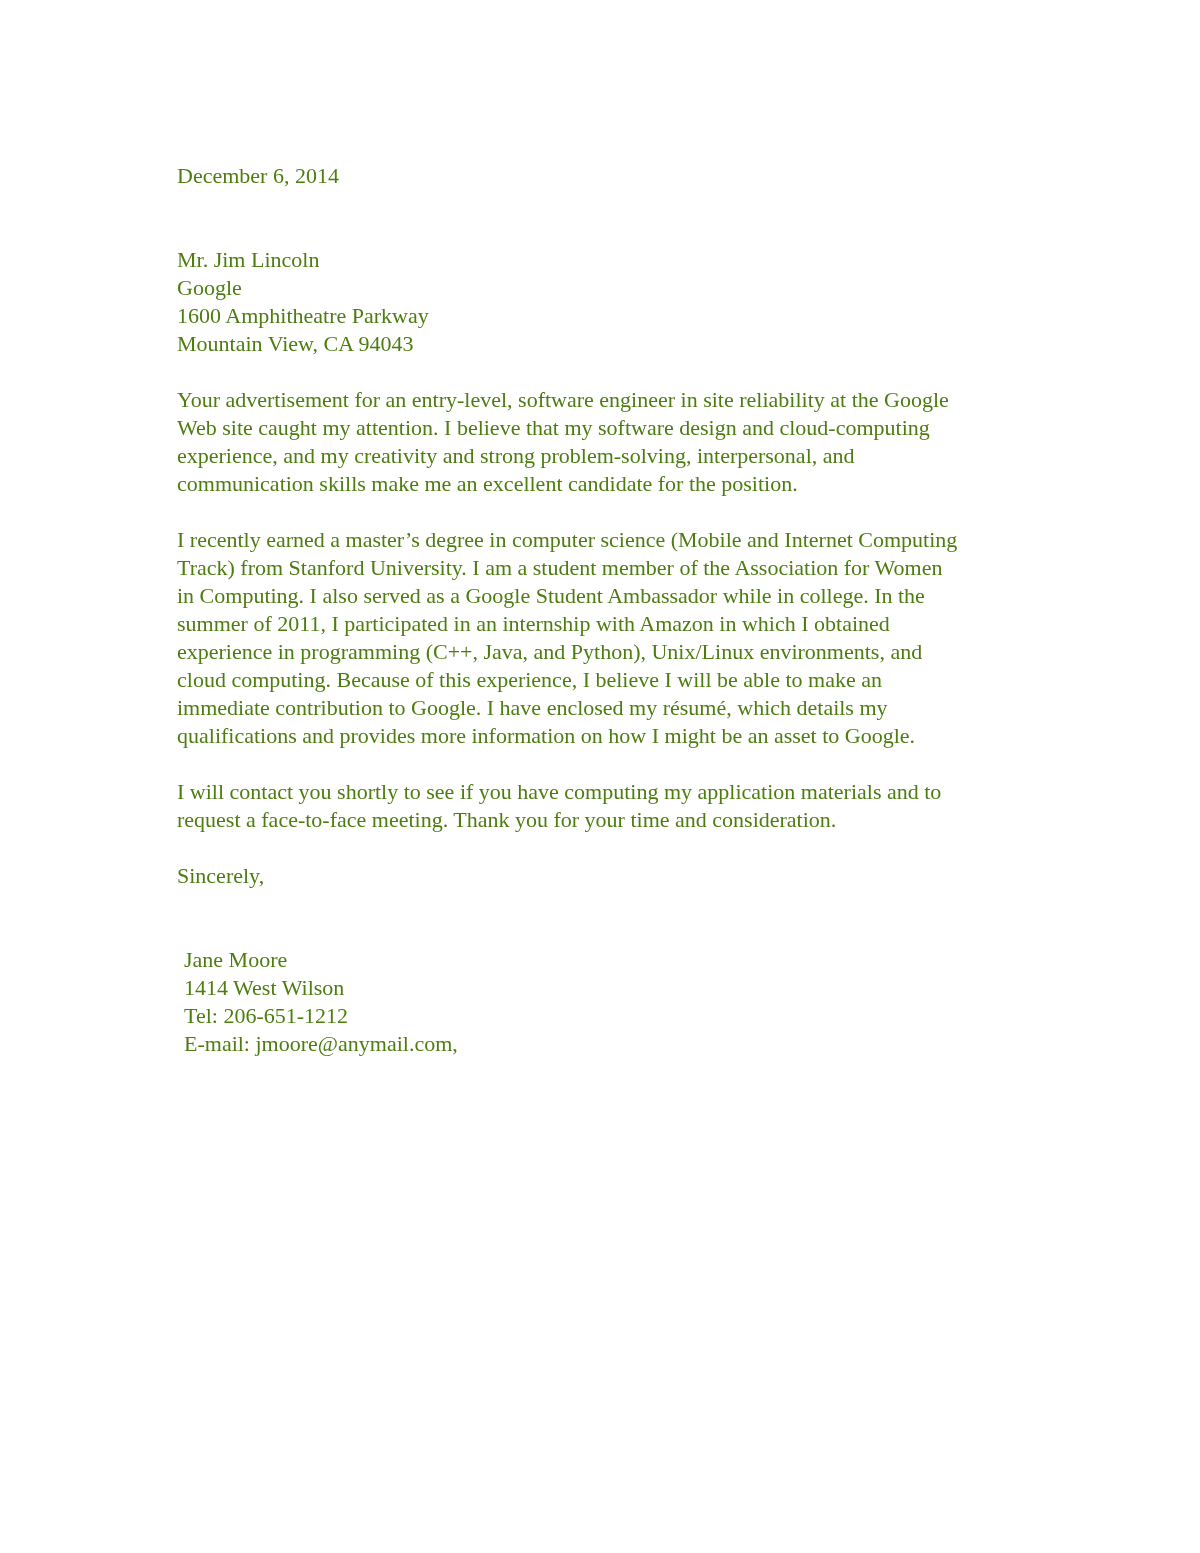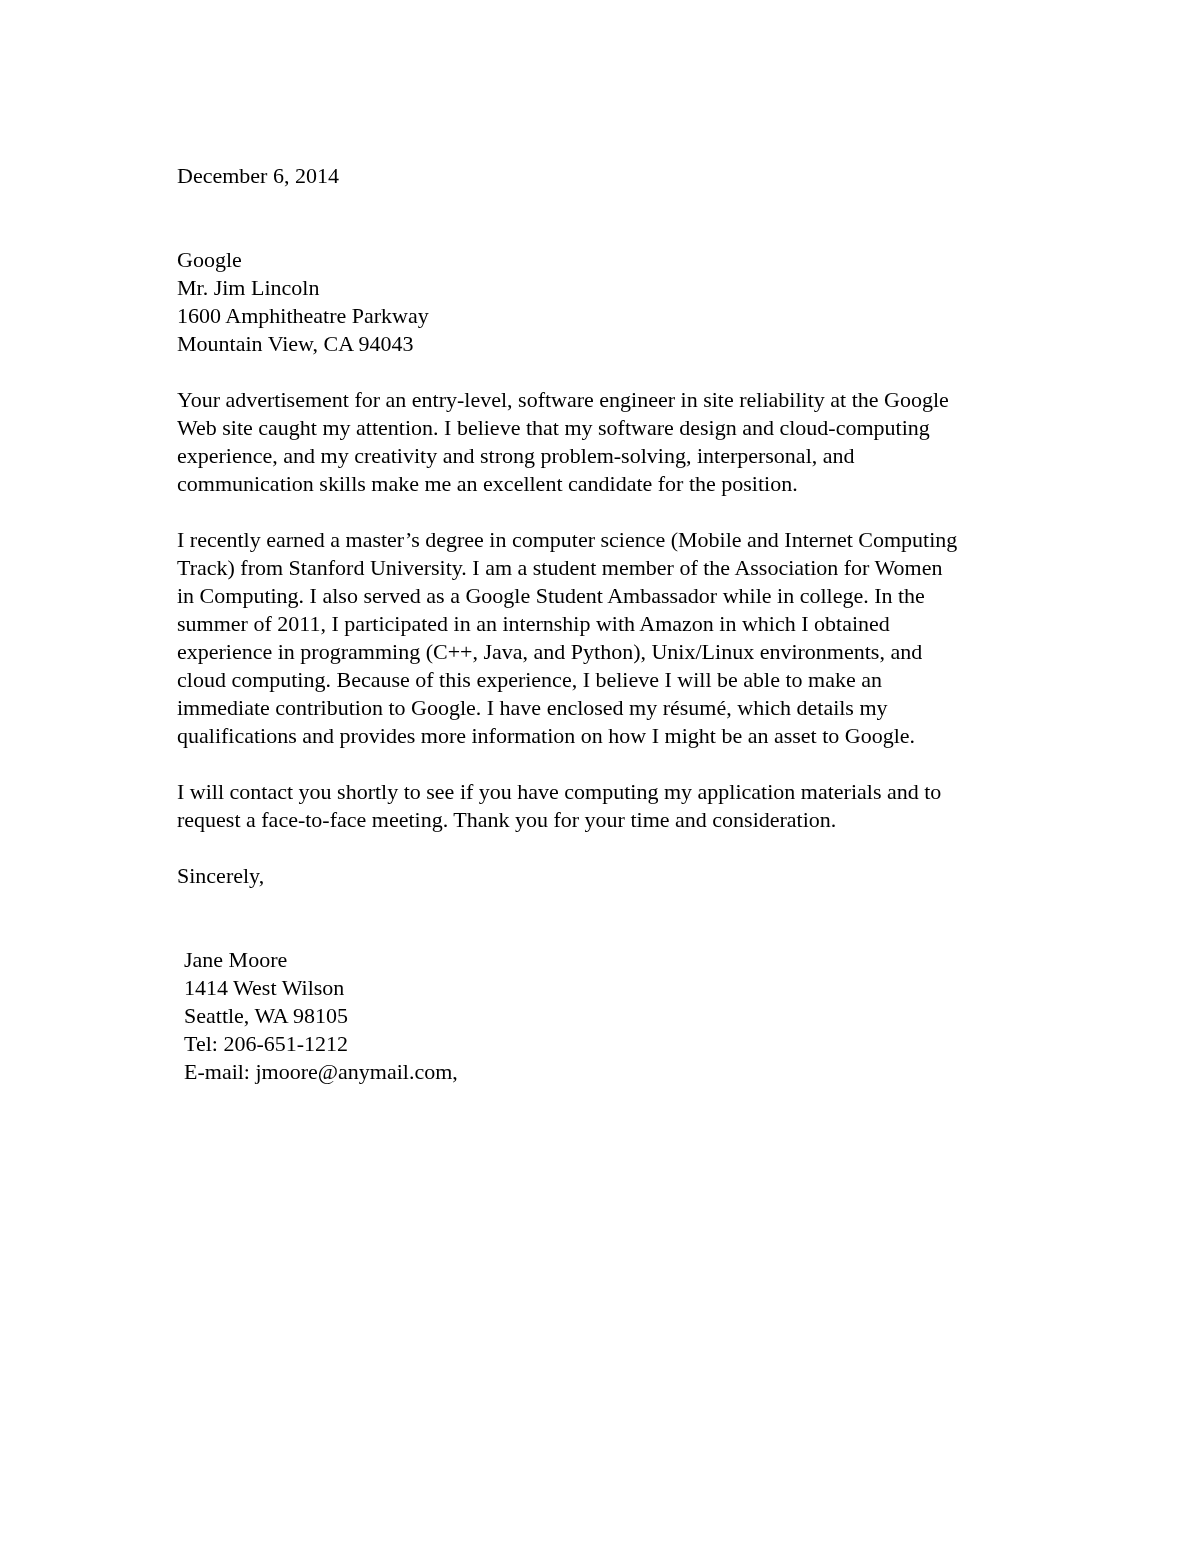--- a/index.html
+++ b/index.html
@@ -14,21 +14,21 @@
   }
   .page {
     box-sizing: border-box;
     width: 1200px;
     height: 1553px;
     background: #ffffff;
     padding: 162px 140px 0 177px;
     font-family: "Liberation Serif", "DejaVu Serif", serif;
     font-size: 22px;
     line-height: 28px;
-    color: #000000;
+    color: #4d7c0f;
   }
   .page p {
     margin: 0 0 28px 0;
   }
   .date-line {
     margin-bottom: 56px !important;
   }
   .address-block {
     margin: 0 0 28px 0;
   }
@@ -49,22 +49,22 @@
   }
 </style>
 </head>
 <body>
 
 <div class="page">
 
   <p class="date-line">December 6, 2014</p>
 
   <div class="address-block">
+    <div>Mr. Jim Lincoln</div>
     <div>Google</div>
-    <div>Mr. Jim Lincoln</div>
     <div>1600 Amphitheatre Parkway</div>
     <div>Mountain View, CA 94043</div>
   </div>
 
 
   <p class="para">Your advertisement for an entry-level, software engineer in site reliability at the Google
 Web site caught my attention. I believe that my software design and cloud-computing
 experience, and my creativity and strong problem-solving, interpersonal, and
 communication skills make me an excellent candidate for the position.</p>
 
@@ -78,18 +78,17 @@
 qualifications and provides more information on how I might be an asset to Google.</p>
 
   <p class="para">I will contact you shortly to see if you have computing my application materials and to
 request a face-to-face meeting. Thank you for your time and consideration.</p>
 
   <p class="closing-line">Sincerely,</p>
 
   <div class="signature-block">
     <div>Jane Moore</div>
     <div>1414 West Wilson</div>
-    <div>Seattle, WA 98105</div>
     <div>Tel: 206-651-1212</div>
     <div>E-mail: jmoore@anymail.com,</div>
   </div>
 
 </div>
 
 </body></html>

